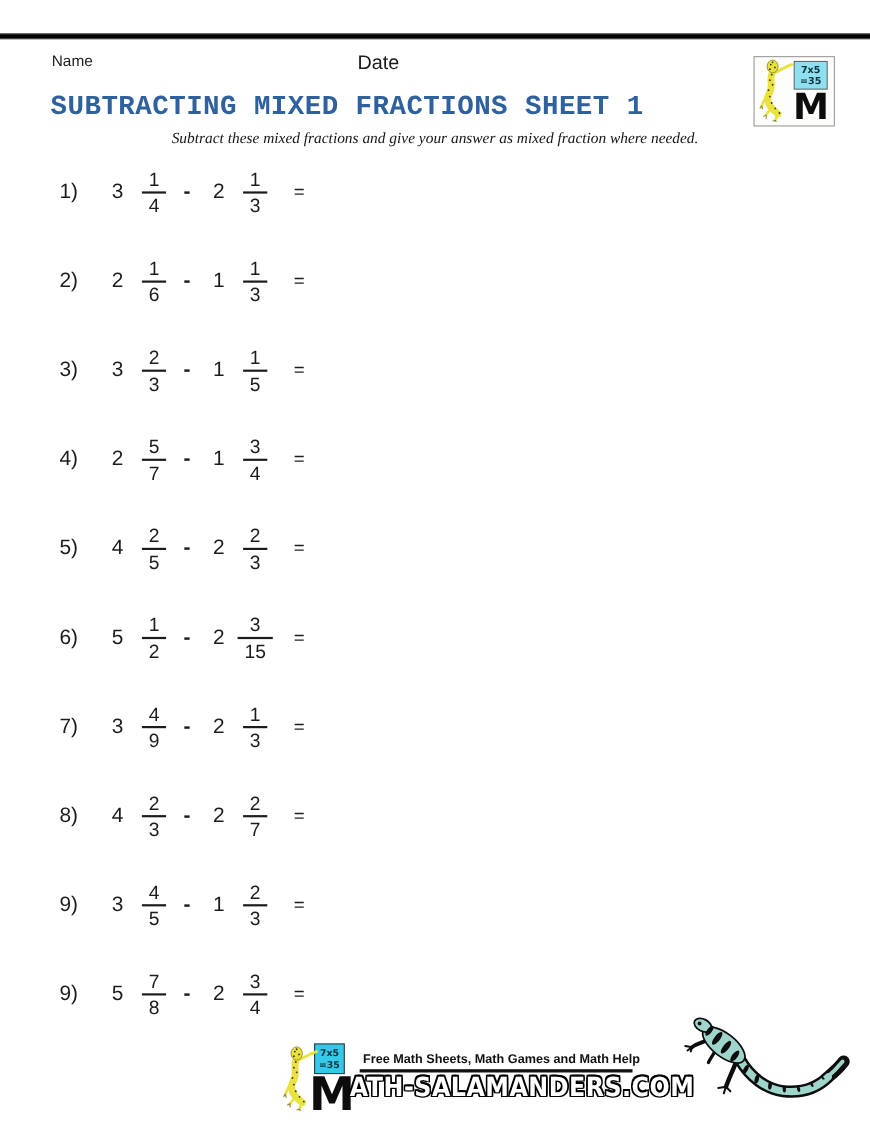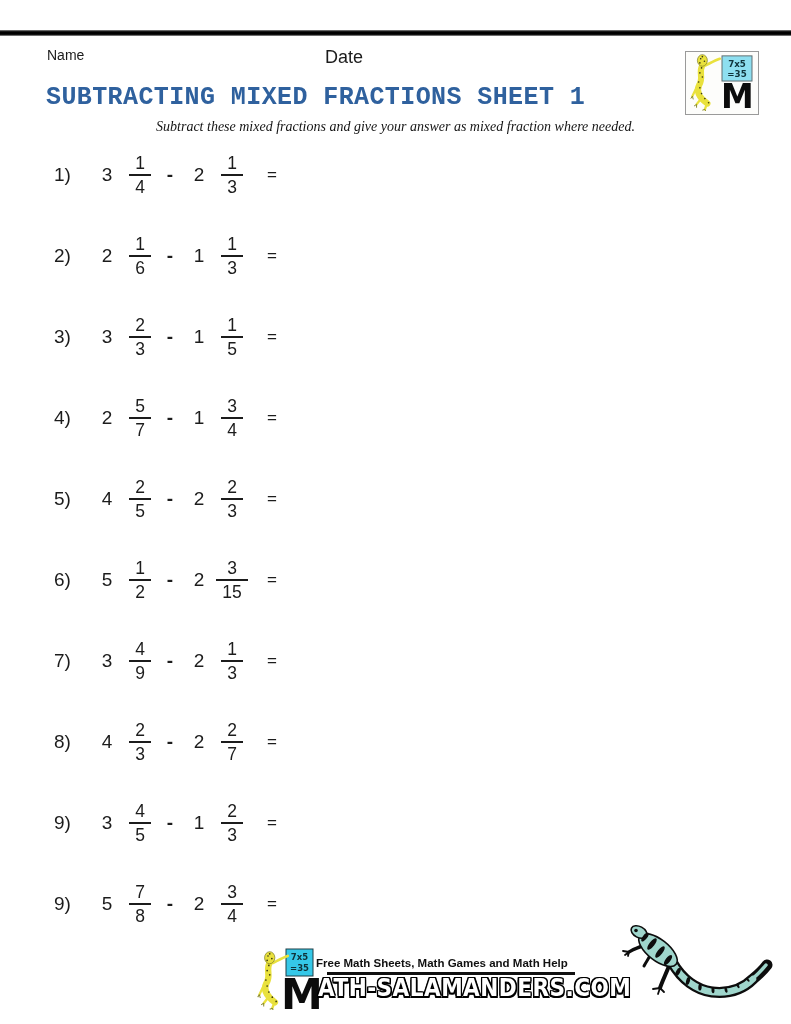--- a/index.html
+++ b/index.html
@@ -36,21 +36,21 @@
   .w2 { margin-left:10px; }
   .p-frac-cell { width:38px; margin-left:3px; display:flex; justify-content:center; }
   .p-frac-cell.f2 { width:42px; margin-left:1px; }
   .frac { display:inline-flex; flex-direction:column; align-items:center; font-size:17.5px; line-height:20px; }
   .frac .fnum, .frac .fden { padding:0 6px; }
   .frac .bar { align-self:stretch; height:2px; background:#1c1c1c; margin:1px 0; }
   .p-minus  { margin-left:3px; width:16px; text-align:center; font-size:19px; font-weight:bold; }
   .p-equals { margin-left:11px; width:16px; text-align:center; font-size:17px; }
   .footer-logo { position:absolute; left:256px; top:948px; width:66px; height:64px; }
   .footer-tagline {
-    position:absolute; left:316px; top:957px; font-size:11.5px; font-weight:bold;
+    position:absolute; left:330px; top:957px; font-size:11.5px; font-weight:bold;
     color:#111; white-space:nowrap;
   }
   .footer-line { position:absolute; left:327px; top:972px; width:248px; height:3px; background:#101010; }
   .footer-site {
     position:absolute; left:318px; top:974px; white-space:nowrap;
     font-family:"DejaVu Sans", sans-serif; font-weight:bold; font-size:24px;
     color:#fff; letter-spacing:0.5px;
     text-shadow:-1.5px -1.5px 0 #000, 1.5px -1.5px 0 #000, -1.5px 1.5px 0 #000,
                  1.5px 1.5px 0 #000, -1.5px 0 0 #000, 1.5px 0 0 #000,
                  0 -1.5px 0 #000, 0 1.5px 0 #000;

